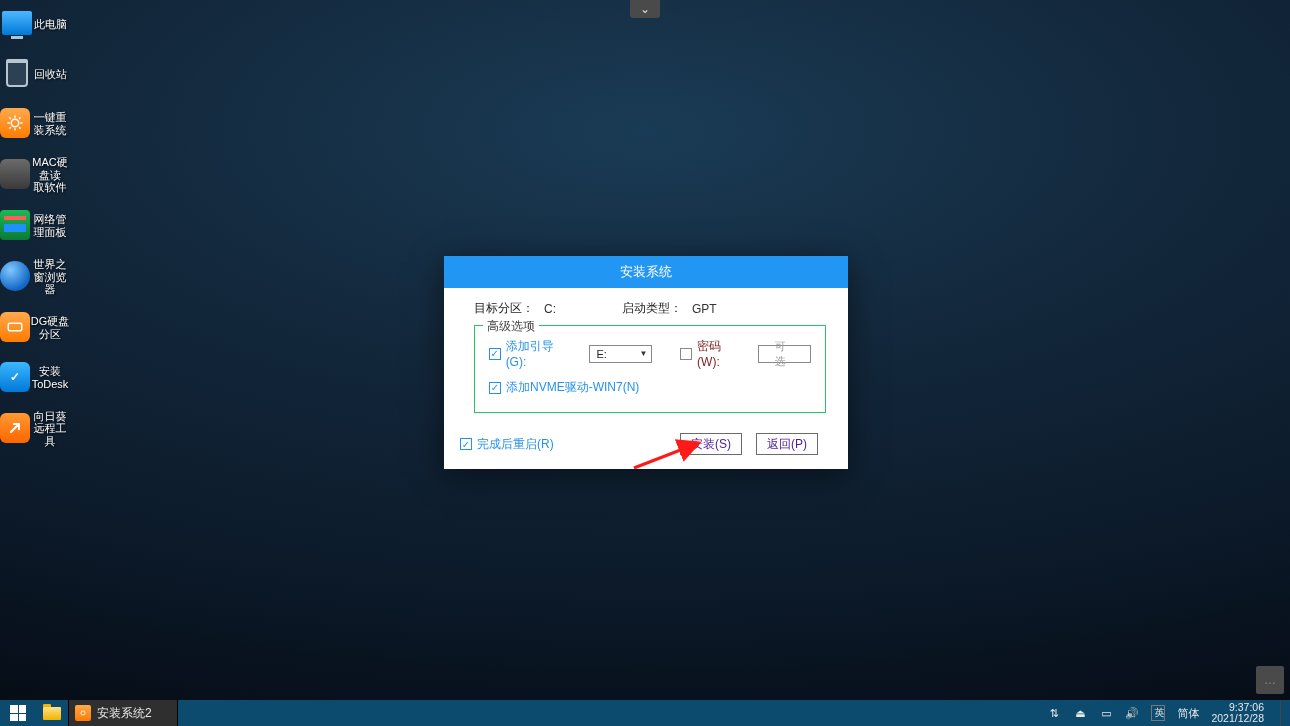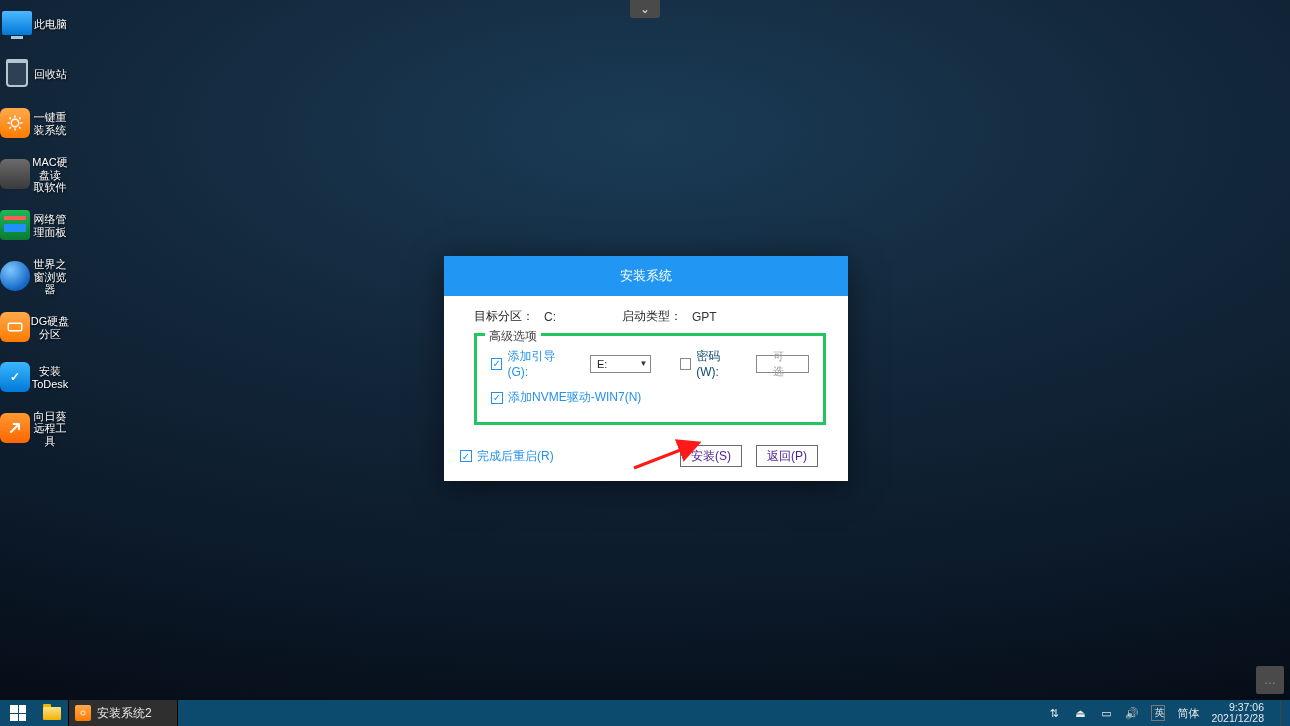--- a/index.html
+++ b/index.html
@@ -48,44 +48,44 @@
   .ico-globe  { width:30px;height:30px;border-radius:50%;background:radial-gradient(circle at 35% 30%,#7ec8ff,#1467c7 70%);}
   .ico-blue   { width:30px;height:30px;border-radius:6px;background:linear-gradient(#3bb7ff,#0078d7);display:flex;align-items:center;justify-content:center;color:#fff;font-weight:bold;}
   .ico-orange2{ width:30px;height:30px;border-radius:6px;background:linear-gradient(#ff9933,#ff6600);display:flex;align-items:center;justify-content:center;}
 
   
   .dialog {
     position: absolute; left: 444px; top: 256px; width: 404px;
     background: #fff; color: #333; box-shadow: 0 6px 30px rgba(0,0,0,.5);
   }
   .dialog .titlebar {
-    background: #2196f3; color: #fff; height: 40px;
+    background: #2196f3; color: #fff; height: 32px;
     display: flex; align-items: center; justify-content: center;
     font-size: 13px;
   }
   .dialog .body { padding: 12px 22px 10px 30px; font-size: 12px; }
   .row { display: flex; align-items: center; margin-bottom: 8px; }
   .row .label1 { width: 70px; color: #222; }
   .row .gap1   { width: 62px; }
   .row .val    { color: #333; }
   .fieldset {
-    border: 3px solid #22c55e; padding: 12px 14px 16px; position: relative; margin-top: 4px;
+    border: 1px solid #22c55e; padding: 12px 14px 16px; position: relative; margin-top: 4px;
   }
   .fieldset .legend {
     position: absolute; top: -8px; left: 8px; background: #fff; padding: 0 4px;
     color: #444; font-size: 12px;
   }
   .chk { display: inline-flex; align-items: center; color: #2492ea; margin-right: 10px; }
   .chk .box, .chk .box-empty {
     width: 12px; height: 12px; border: 1px solid #2492ea; margin-right: 5px;
     display: inline-flex; align-items: center; justify-content: center; font-size: 10px;
     color: #2492ea; background:#fff;
   }
   .chk .box-empty { border-color:#888; }
-  .chk.dark { color:#0c4a6e; }
+  .chk.dark { color:#7f1d1d; }
   .select {
     width: 64px; height: 18px; border: 1px solid #888; display: inline-flex;
     align-items: center; justify-content: space-between; padding: 0 3px 0 6px;
     font-size: 11px; color: #222; background:#fff;
   }
   .select .tri { font-size:8px; color:#333; }
   .textin {
     width: 54px; height: 18px; border: 1px solid #888; background:#fff;
     font-size: 11px; color:#999; padding:0 16px; display:inline-flex; align-items:center;
   }

